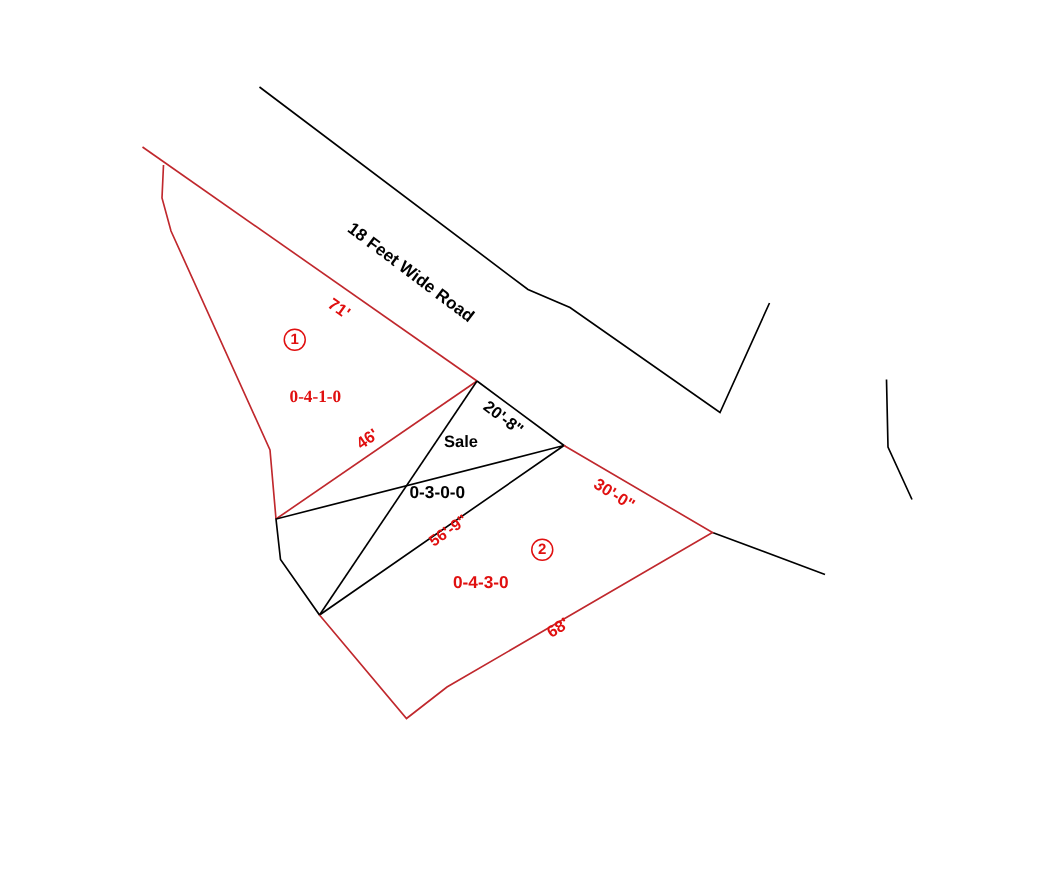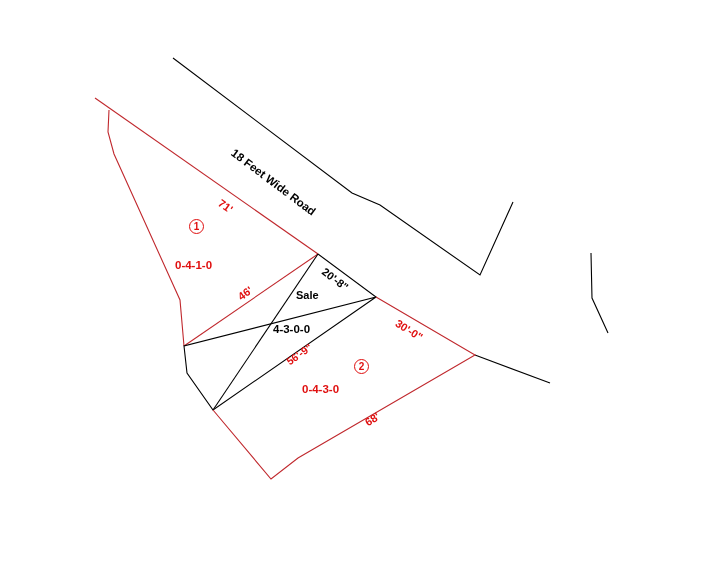--- a/index.html
+++ b/index.html
@@ -26,24 +26,24 @@
   <polyline points="318,254 376,297 184,346 187,373 213,410 376,297" fill="none" stroke="#000" stroke-width="1.1"></polyline>
   <line x1="318" y1="254" x2="213" y2="410" stroke="#000" stroke-width="1.1"></line>
 
   <polyline points="376,297 475,355 298,458 271,479 213,410" fill="none" stroke="#c0282d" stroke-width="1.1"></polyline>
 </svg>
 
 <div class="lbl blk" style="left:222px; top:177px; font-size:11.5px; transform: rotate(37deg);">18 Feet Wide Road</div>
 
 <div class="lbl red" style="left:218px; top:201px; font-size:11px; transform: rotate(35deg);">71'</div>
 <div class="circ" style="left:189px; top:219px;">1</div>
-<div class="lbl red" style="left:175px; top:260px; font-size:11.5px;">0-4-1-0</div>
+<div class="lbl red" style="left:193px; top:260px; font-size:11.5px;font-family:Liberation Serif, serif;">0-4-1-0</div>
 <div class="lbl red" style="left:238px; top:288px; font-size:11px; transform: rotate(-35deg);">46'</div>
 
 <div class="lbl blk" style="left:320px; top:274px; font-size:11px; transform: rotate(37deg);">20'-8"</div>
 <div class="lbl blk" style="left:296px; top:290px; font-size:11px;">Sale</div>
-<div class="lbl blk" style="left:273px; top:324px; font-size:11.5px;">4-3-0-0</div>
+<div class="lbl blk" style="left:273px; top:324px; font-size:11.5px;">0-3-0-0</div>
 
 <div class="lbl red" style="left:394px; top:325px; font-size:11px; transform: rotate(32deg);">30'-0"</div>
 <div class="lbl red" style="left:285px; top:349px; font-size:10.5px; transform: rotate(-35deg);">56'-9"</div>
 <div class="circ" style="left:354px; top:359px;">2</div>
 <div class="lbl red" style="left:302px; top:384px; font-size:11.5px;text-align:center;">0-4-3-0</div>
 <div class="lbl red" style="left:365px; top:414px; font-size:11px; transform: rotate(-32deg);">68'</div>
 
 </body></html>

